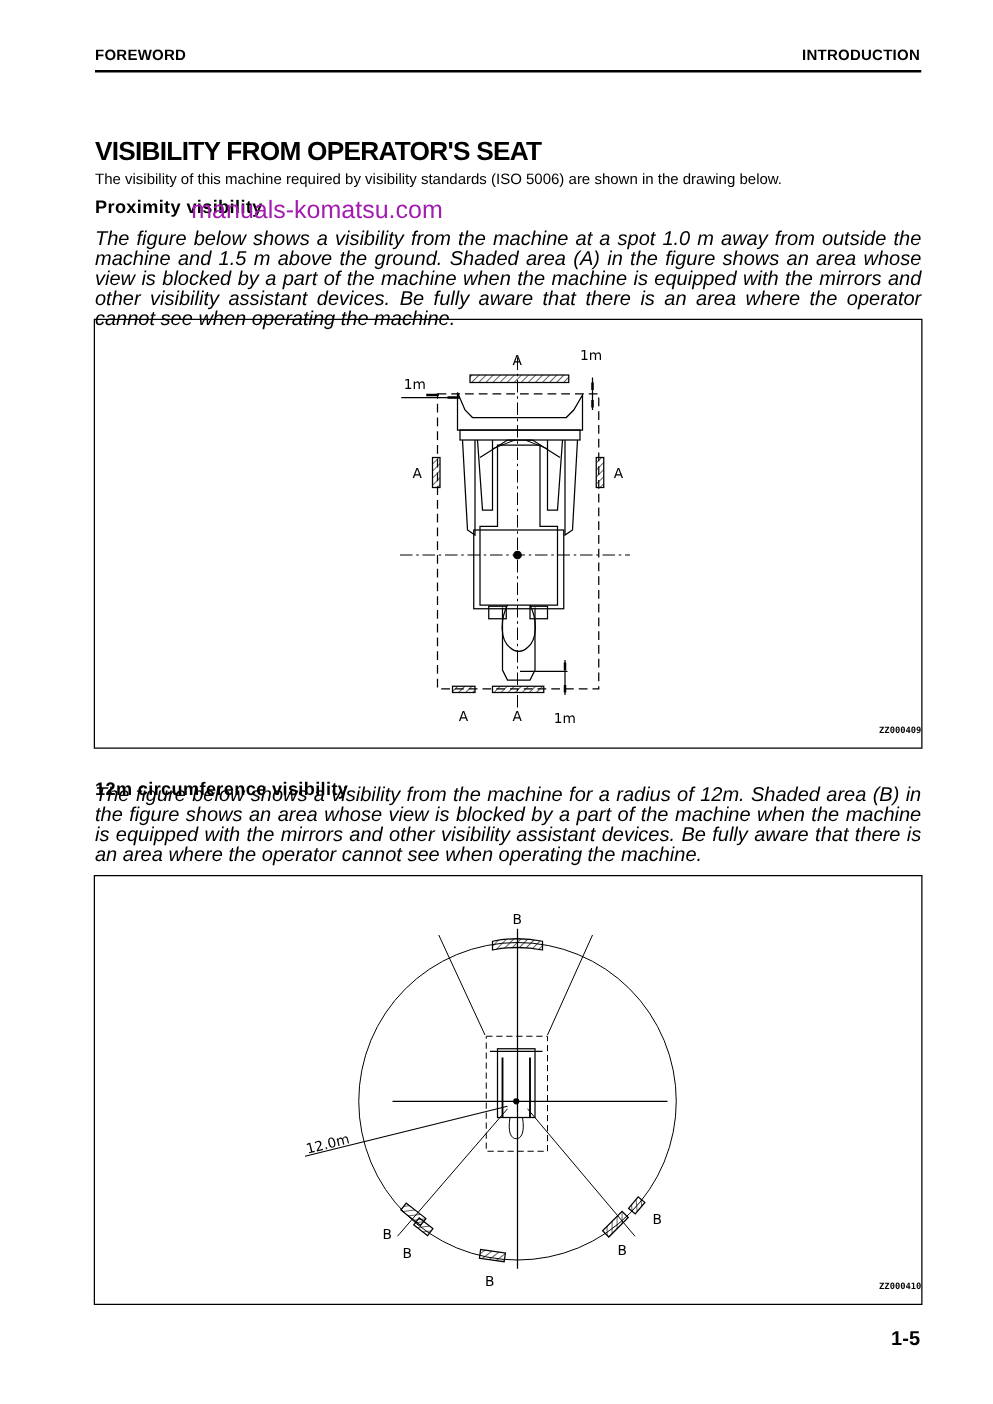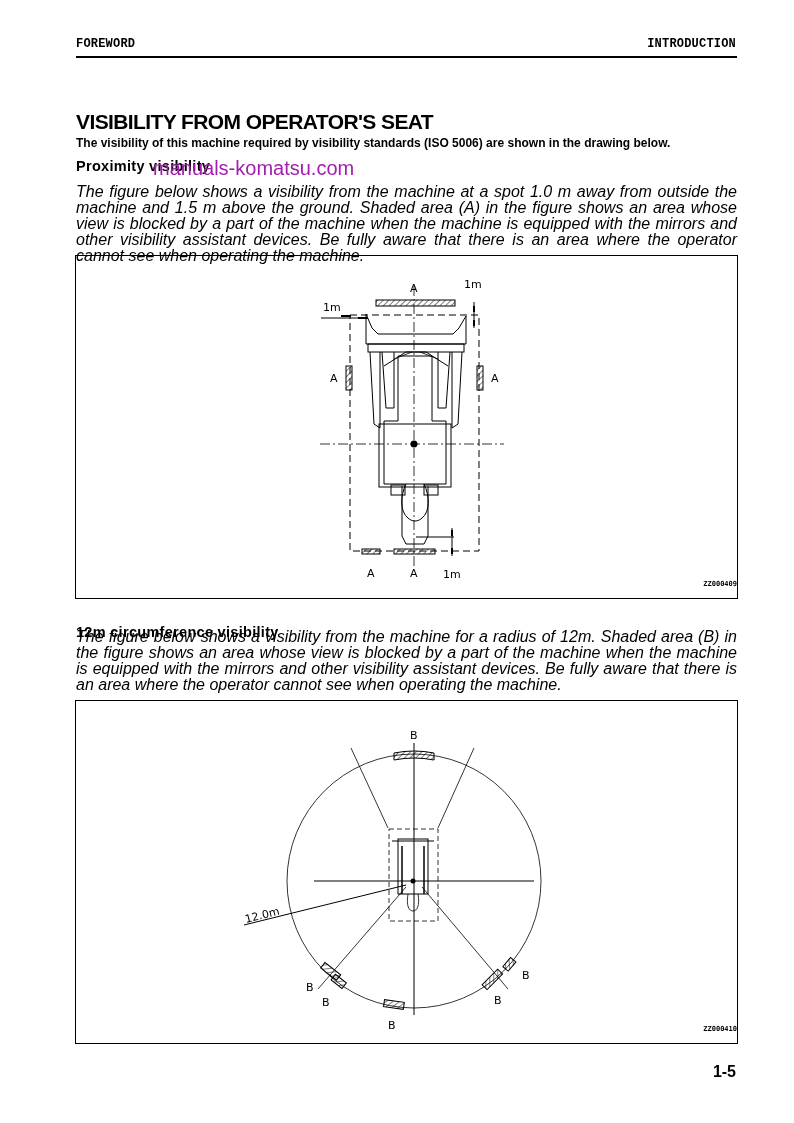--- a/index.html
+++ b/index.html
@@ -1,22 +1,22 @@
 <!DOCTYPE html>
 <html><head>
 <meta charset="utf-8">
 <style>
   html, body { margin: 0; padding: 0; background: #ffffff; }
   body { width: 794px; height: 1123px; position: relative; font-family: "Liberation Sans", sans-serif; color: #000; overflow: hidden; }
-  .hdr { position: absolute; top: 37px; font-weight: bold; font-size: 12px; letter-spacing: 0.2px; font-family: Liberation Mono, monospace; }
+  .hdr { position: absolute; top: 37px; font-weight: bold; font-size: 12px; letter-spacing: 0.2px; }
   .hdr-left { left: 76px; }
   .hdr-right { right: 58px; }
   .hdr-rule { position: absolute; left: 76px; top: 56px; width: 661px; height: 2px; background: #000; }
   .title { position: absolute; left: 76px; top: 110px; font-size: 21px; font-weight: bold; letter-spacing: -0.6px; }
-  .intro { position: absolute; left: 76px; top: 136px; font-size: 12px; font-weight: bold; }
+  .intro { position: absolute; left: 76px; top: 136px; font-size: 12px; }
   .sub { position: absolute; left: 76px; font-size: 14.5px; font-weight: bold; letter-spacing: 0.3px; text-align: center; }
   .sub1 { top: 158px; }
   .sub2 { top: 624px; }
   .watermark { position: absolute; left: 153px; top: 157px; font-size: 20px; color: #a21caf; }
   .para { position: absolute; left: 76px; width: 661px; font-size: 16px; line-height: 16px; text-align: justify; font-style: italic; }
   .para1 { top: 184px; }
   .para2 { top: 629px; }
   .fig { position: absolute; left: 75px; width: 661px; border: 1px solid #000; }
   .fig1 { top: 255px; height: 342px; }
   .fig2 { top: 700px; height: 342px; }

